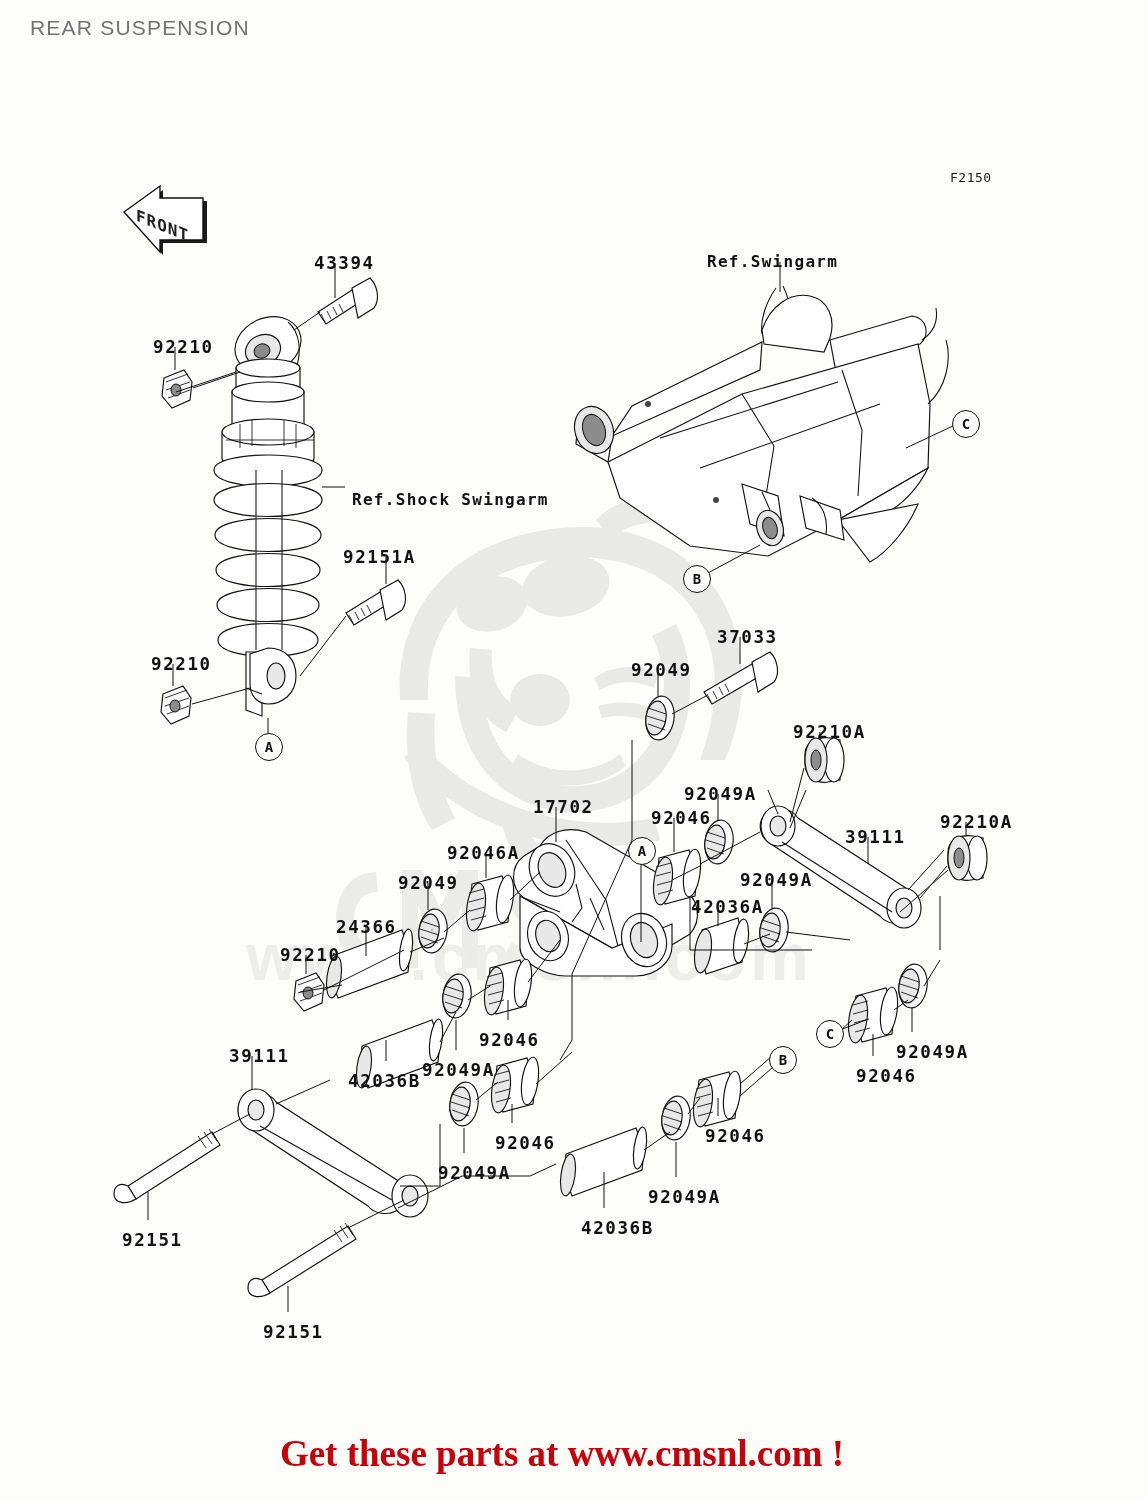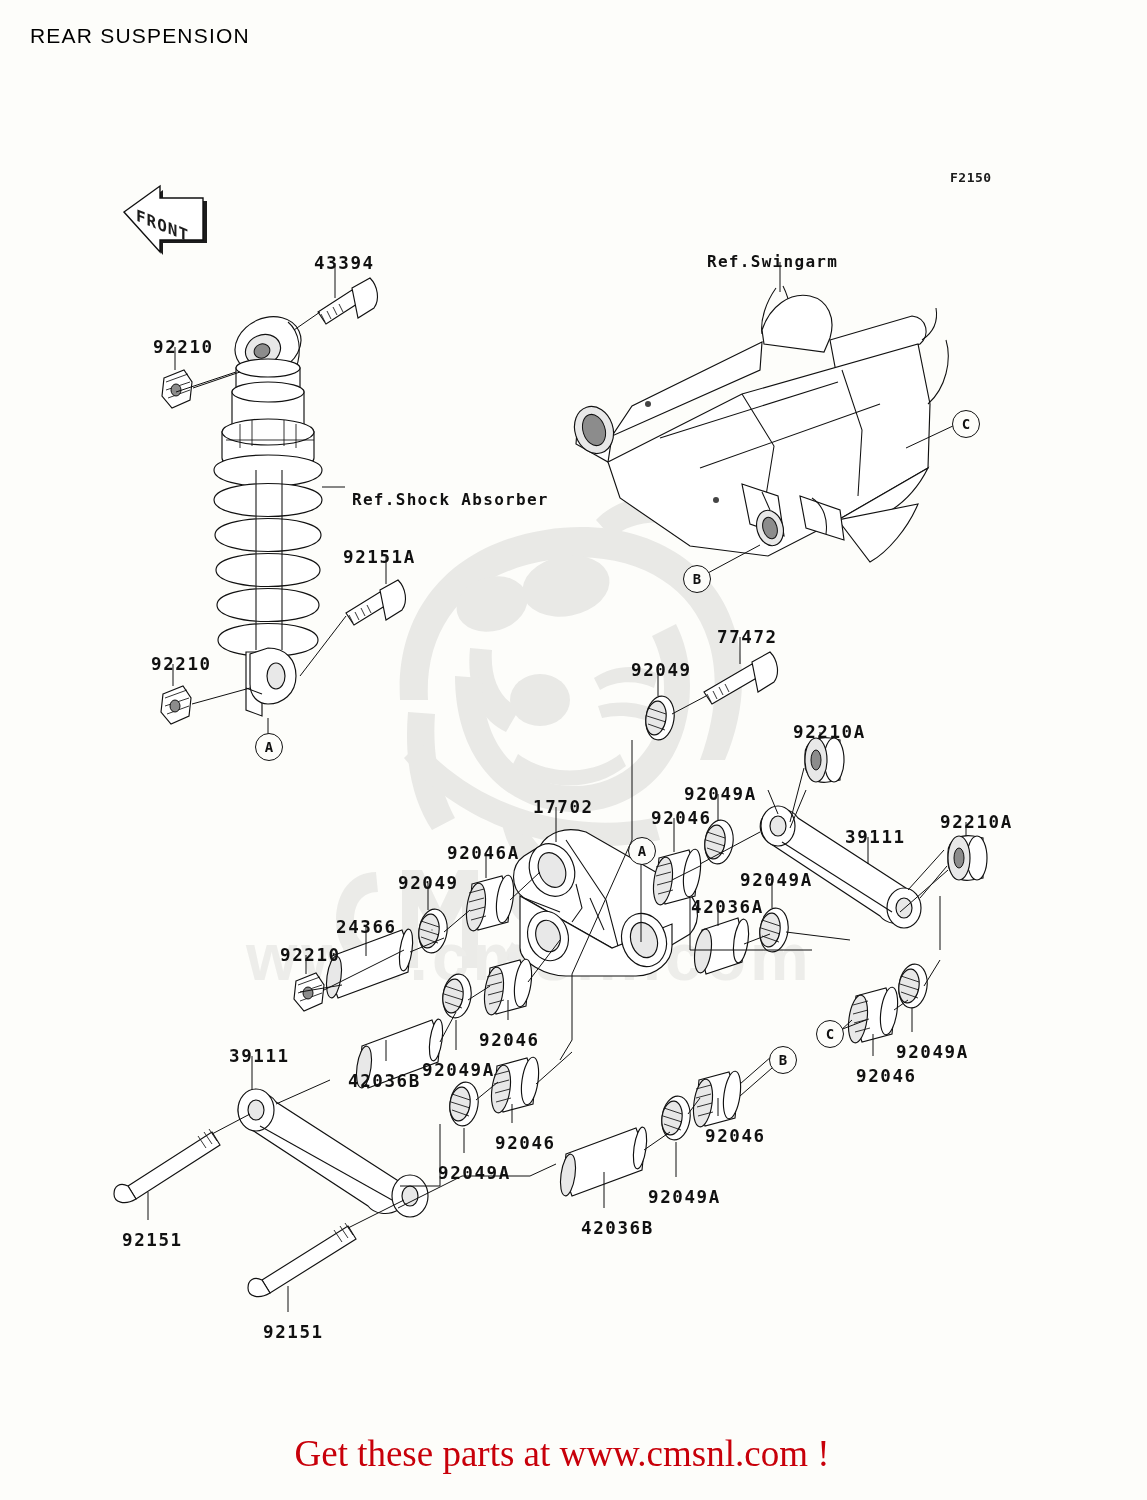--- a/index.html
+++ b/index.html
@@ -10,47 +10,47 @@
   body {
     width: 1147px;
     height: 1500px;
     position: relative;
     overflow: hidden;
     font-family: "Liberation Sans", sans-serif;
   }
   #page-title {
     position: absolute;
     left: 30px;
-    top: 24px;
+    top: 16px;
     font-size: 21px;
     letter-spacing: 1.2px;
-    color: #000000;
+    color: #737373;
     font-family: "Liberation Sans", sans-serif;
     font-weight: 400;
     white-space: nowrap;
   }
   #sheet-code {
     position: absolute;
     left: 950px;
     top: 170px;
     font-family: "DejaVu Sans Mono", monospace;
     font-size: 13px;
-    font-weight: bold;
+    font-weight: normal;
     color: #1a1a1a;
     letter-spacing: 0.5px;
   }
   #footer-text {
     position: absolute;
     left: 0;
     top: 1432px;
     width: 1124px;
     text-align: center;
     font-family: "Liberation Serif", serif;
     font-size: 37px;
-    font-weight: normal;
+    font-weight: bold;
     color: #c8000a;
     letter-spacing: 0px;
   }
   
   #diagram {
     position: absolute;
     left: 0;
     top: 0;
     width: 1147px;
     height: 1420px;
@@ -653,21 +653,21 @@
   </g>
 
 </svg>
 </div>
 
 <div id="text-layer">
     <div style="position: absolute; left: 314px; top: 253px; white-space: nowrap; font-family: &quot;DejaVu Sans Mono&quot;, monospace; font-size: 17.5px; font-weight: bold; letter-spacing: 1.6px; color: rgb(17, 17, 17);">43394</div>
     <div style="position: absolute; left: 153px; top: 337px; white-space: nowrap; font-family: &quot;DejaVu Sans Mono&quot;, monospace; font-size: 17.5px; font-weight: bold; letter-spacing: 1.6px; color: rgb(17, 17, 17);">92210</div>
     <div style="position: absolute; left: 343px; top: 547px; white-space: nowrap; font-family: &quot;DejaVu Sans Mono&quot;, monospace; font-size: 17.5px; font-weight: bold; letter-spacing: 1.6px; color: rgb(17, 17, 17);">92151A</div>
     <div style="position: absolute; left: 151px; top: 654px; white-space: nowrap; font-family: &quot;DejaVu Sans Mono&quot;, monospace; font-size: 17.5px; font-weight: bold; letter-spacing: 1.6px; color: rgb(17, 17, 17);">92210</div>
-    <div style="position: absolute; left: 717px; top: 627px; white-space: nowrap; font-family: &quot;DejaVu Sans Mono&quot;, monospace; font-size: 17.5px; font-weight: bold; letter-spacing: 1.6px; color: rgb(17, 17, 17);">77472</div>
+    <div style="position: absolute; left: 717px; top: 627px; white-space: nowrap; font-family: &quot;DejaVu Sans Mono&quot;, monospace; font-size: 17.5px; font-weight: bold; letter-spacing: 1.6px; color: rgb(17, 17, 17);">37033</div>
     <div style="position: absolute; left: 631px; top: 660px; white-space: nowrap; font-family: &quot;DejaVu Sans Mono&quot;, monospace; font-size: 17.5px; font-weight: bold; letter-spacing: 1.6px; color: rgb(17, 17, 17);">92049</div>
     <div style="position: absolute; left: 793px; top: 722px; white-space: nowrap; font-family: &quot;DejaVu Sans Mono&quot;, monospace; font-size: 17.5px; font-weight: bold; letter-spacing: 1.6px; color: rgb(17, 17, 17);">92210A</div>
     <div style="position: absolute; left: 684px; top: 784px; white-space: nowrap; font-family: &quot;DejaVu Sans Mono&quot;, monospace; font-size: 17.5px; font-weight: bold; letter-spacing: 1.6px; color: rgb(17, 17, 17);">92049A</div>
     <div style="position: absolute; left: 533px; top: 797px; white-space: nowrap; font-family: &quot;DejaVu Sans Mono&quot;, monospace; font-size: 17.5px; font-weight: bold; letter-spacing: 1.6px; color: rgb(17, 17, 17);">17702</div>
     <div style="position: absolute; left: 651px; top: 808px; white-space: nowrap; font-family: &quot;DejaVu Sans Mono&quot;, monospace; font-size: 17.5px; font-weight: bold; letter-spacing: 1.6px; color: rgb(17, 17, 17);">92046</div>
     <div style="position: absolute; left: 940px; top: 812px; white-space: nowrap; font-family: &quot;DejaVu Sans Mono&quot;, monospace; font-size: 17.5px; font-weight: bold; letter-spacing: 1.6px; color: rgb(17, 17, 17);">92210A</div>
     <div style="position: absolute; left: 845px; top: 827px; white-space: nowrap; font-family: &quot;DejaVu Sans Mono&quot;, monospace; font-size: 17.5px; font-weight: bold; letter-spacing: 1.6px; color: rgb(17, 17, 17);">39111</div>
     <div style="position: absolute; left: 447px; top: 843px; white-space: nowrap; font-family: &quot;DejaVu Sans Mono&quot;, monospace; font-size: 17.5px; font-weight: bold; letter-spacing: 1.6px; color: rgb(17, 17, 17);">92046A</div>
     <div style="position: absolute; left: 740px; top: 870px; white-space: nowrap; font-family: &quot;DejaVu Sans Mono&quot;, monospace; font-size: 17.5px; font-weight: bold; letter-spacing: 1.6px; color: rgb(17, 17, 17);">92049A</div>
     <div style="position: absolute; left: 398px; top: 873px; white-space: nowrap; font-family: &quot;DejaVu Sans Mono&quot;, monospace; font-size: 17.5px; font-weight: bold; letter-spacing: 1.6px; color: rgb(17, 17, 17);">92049</div>
@@ -680,21 +680,21 @@
     <div style="position: absolute; left: 229px; top: 1046px; white-space: nowrap; font-family: &quot;DejaVu Sans Mono&quot;, monospace; font-size: 17.5px; font-weight: bold; letter-spacing: 1.6px; color: rgb(17, 17, 17);">39111</div>
     <div style="position: absolute; left: 422px; top: 1060px; white-space: nowrap; font-family: &quot;DejaVu Sans Mono&quot;, monospace; font-size: 17.5px; font-weight: bold; letter-spacing: 1.6px; color: rgb(17, 17, 17);">92049A</div>
     <div style="position: absolute; left: 348px; top: 1071px; white-space: nowrap; font-family: &quot;DejaVu Sans Mono&quot;, monospace; font-size: 17.5px; font-weight: bold; letter-spacing: 1.6px; color: rgb(17, 17, 17);">42036B</div>
     <div style="position: absolute; left: 495px; top: 1133px; white-space: nowrap; font-family: &quot;DejaVu Sans Mono&quot;, monospace; font-size: 17.5px; font-weight: bold; letter-spacing: 1.6px; color: rgb(17, 17, 17);">92046</div>
     <div style="position: absolute; left: 705px; top: 1126px; white-space: nowrap; font-family: &quot;DejaVu Sans Mono&quot;, monospace; font-size: 17.5px; font-weight: bold; letter-spacing: 1.6px; color: rgb(17, 17, 17);">92046</div>
     <div style="position: absolute; left: 438px; top: 1163px; white-space: nowrap; font-family: &quot;DejaVu Sans Mono&quot;, monospace; font-size: 17.5px; font-weight: bold; letter-spacing: 1.6px; color: rgb(17, 17, 17);">92049A</div>
     <div style="position: absolute; left: 648px; top: 1187px; white-space: nowrap; font-family: &quot;DejaVu Sans Mono&quot;, monospace; font-size: 17.5px; font-weight: bold; letter-spacing: 1.6px; color: rgb(17, 17, 17);">92049A</div>
     <div style="position: absolute; left: 581px; top: 1218px; white-space: nowrap; font-family: &quot;DejaVu Sans Mono&quot;, monospace; font-size: 17.5px; font-weight: bold; letter-spacing: 1.6px; color: rgb(17, 17, 17);">42036B</div>
     <div style="position: absolute; left: 122px; top: 1230px; white-space: nowrap; font-family: &quot;DejaVu Sans Mono&quot;, monospace; font-size: 17.5px; font-weight: bold; letter-spacing: 1.6px; color: rgb(17, 17, 17);">92151</div>
     <div style="position: absolute; left: 263px; top: 1322px; white-space: nowrap; font-family: &quot;DejaVu Sans Mono&quot;, monospace; font-size: 17.5px; font-weight: bold; letter-spacing: 1.6px; color: rgb(17, 17, 17);">92151</div>
-    <div style="position: absolute; left: 352px; top: 490px; white-space: nowrap; font-family: &quot;DejaVu Sans Mono&quot;, monospace; font-size: 16px; font-weight: bold; letter-spacing: 1.3px; color: rgb(17, 17, 17);">Ref.Shock Absorber</div>
+    <div style="position: absolute; left: 352px; top: 490px; white-space: nowrap; font-family: &quot;DejaVu Sans Mono&quot;, monospace; font-size: 16px; font-weight: bold; letter-spacing: 1.3px; color: rgb(17, 17, 17);">Ref.Shock Swingarm</div>
     <div style="position: absolute; left: 707px; top: 252px; white-space: nowrap; font-family: &quot;DejaVu Sans Mono&quot;, monospace; font-size: 16px; font-weight: bold; letter-spacing: 1.3px; color: rgb(17, 17, 17);">Ref.Swingarm</div>
     <div style="position: absolute; left: 255px; top: 733px; white-space: nowrap; width: 26px; height: 26px; border: 1.4px solid rgb(17, 17, 17); border-radius: 50%; background: rgb(253, 253, 250); display: flex; align-items: center; justify-content: center; font-family: &quot;DejaVu Sans Mono&quot;, monospace; font-size: 14px; font-weight: bold; color: rgb(17, 17, 17);">A</div>
     <div style="position: absolute; left: 628px; top: 837px; white-space: nowrap; width: 26px; height: 26px; border: 1.4px solid rgb(17, 17, 17); border-radius: 50%; background: rgb(253, 253, 250); display: flex; align-items: center; justify-content: center; font-family: &quot;DejaVu Sans Mono&quot;, monospace; font-size: 14px; font-weight: bold; color: rgb(17, 17, 17);">A</div>
     <div style="position: absolute; left: 683px; top: 565px; white-space: nowrap; width: 26px; height: 26px; border: 1.4px solid rgb(17, 17, 17); border-radius: 50%; background: rgb(253, 253, 250); display: flex; align-items: center; justify-content: center; font-family: &quot;DejaVu Sans Mono&quot;, monospace; font-size: 14px; font-weight: bold; color: rgb(17, 17, 17);">B</div>
     <div style="position: absolute; left: 769px; top: 1046px; white-space: nowrap; width: 26px; height: 26px; border: 1.4px solid rgb(17, 17, 17); border-radius: 50%; background: rgb(253, 253, 250); display: flex; align-items: center; justify-content: center; font-family: &quot;DejaVu Sans Mono&quot;, monospace; font-size: 14px; font-weight: bold; color: rgb(17, 17, 17);">B</div>
     <div style="position: absolute; left: 952px; top: 410px; white-space: nowrap; width: 26px; height: 26px; border: 1.4px solid rgb(17, 17, 17); border-radius: 50%; background: rgb(253, 253, 250); display: flex; align-items: center; justify-content: center; font-family: &quot;DejaVu Sans Mono&quot;, monospace; font-size: 14px; font-weight: bold; color: rgb(17, 17, 17);">C</div>
     <div style="position: absolute; left: 816px; top: 1020px; white-space: nowrap; width: 26px; height: 26px; border: 1.4px solid rgb(17, 17, 17); border-radius: 50%; background: rgb(253, 253, 250); display: flex; align-items: center; justify-content: center; font-family: &quot;DejaVu Sans Mono&quot;, monospace; font-size: 14px; font-weight: bold; color: rgb(17, 17, 17);">C</div>
   </div>
 
 <div id="footer-text">Get these parts at www.cmsnl.com !</div>

